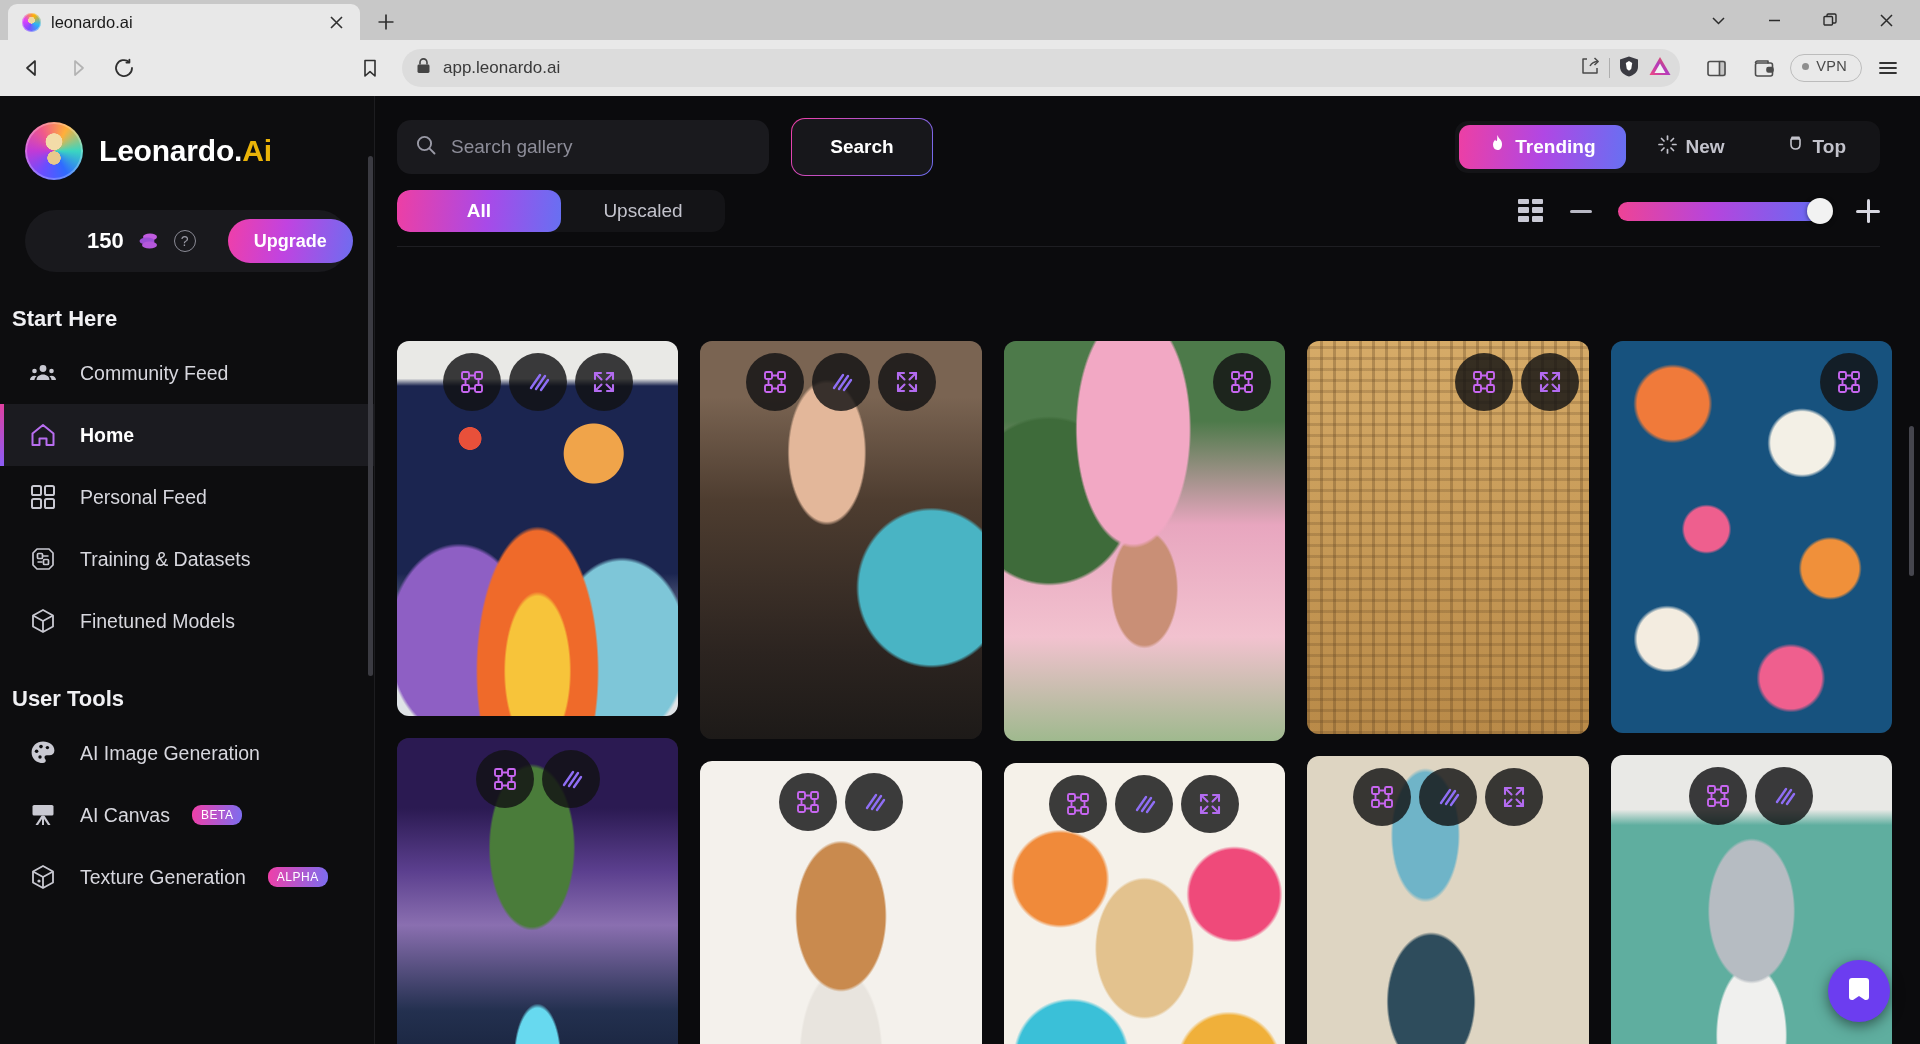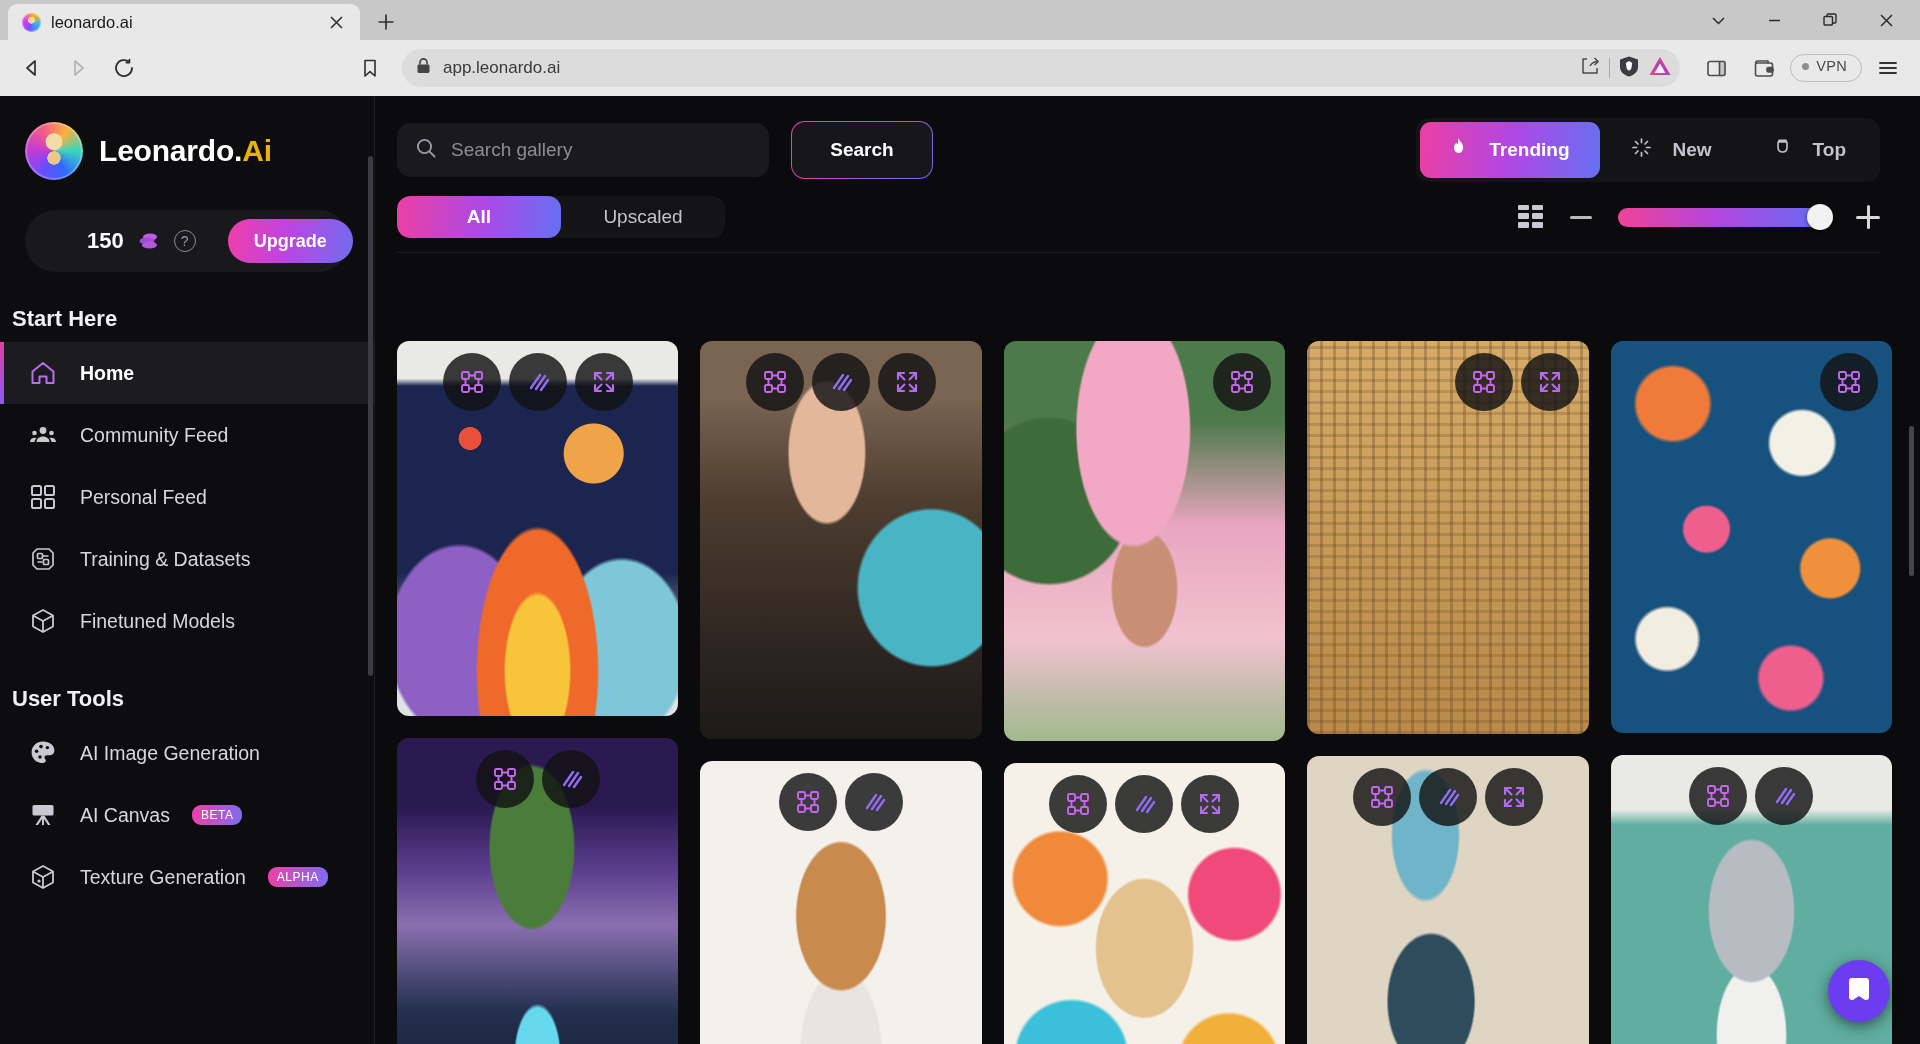--- a/index.html
+++ b/index.html
@@ -192,22 +192,22 @@
     border: 1.5px solid transparent;
     background-image: linear-gradient(#17171b,#17171b),
                       linear-gradient(120deg, #f03fa8, #6d6df0);
     background-origin: border-box; background-clip: padding-box, border-box;
   }
   .sort-pills {
     margin-left: auto; display: flex; align-items: center;
     background: #141417; border-radius: 13px; padding: 4px; gap: 2px;
   }
   .pill {
-    height: 56px; border-radius: 11px; padding: 0 30px;
-    display: flex; align-items: center; justify-content: center; gap: 22px;
+    height: 44px; border-radius: 11px; padding: 0 30px;
+    display: flex; align-items: center; justify-content: center; gap: 9px;
     color: #c3c3cc; font-size: 19px; font-weight: 600;
   }
   .pill.active {
     background: linear-gradient(95deg, #ed3fa4 0%, #b047e4 50%, #6770f2 100%);
     color: #fff;
   }
 
   .toolbar-row2 {
     display: flex; align-items: center; margin-top: 14px;
     padding-bottom: 14px; border-bottom: 1px solid #1e1e22;
@@ -517,40 +517,40 @@
           <ellipse cx="13.5" cy="15" rx="7.5" ry="3.6" fill="#b457dc"></ellipse>
         </svg>
       </span>
       <span class="help-icon">?</span>
       <span class="credits-sep"></span>
       <button class="upgrade-btn">Upgrade</button>
     </div>
 
     <div class="nav-section-title">Start Here</div>
     <nav class="nav-list">
-      <div class="nav-item active">
-        <span class="nav-ico">
-          <svg width="28" height="28" viewBox="0 0 28 28" fill="none" stroke="currentColor" stroke-width="2" stroke-linejoin="round">
-              <path d="M3.5 12.5 L14 4 L24.5 12.5 V24 H17.5 V17.5 H10.5 V24 H3.5 Z"></path>
-            </svg>
-        </span>
-        <span>Home</span>
-      </div>
       <div class="nav-item">
         <span class="nav-ico">
           <svg width="28" height="28" viewBox="0 0 28 28" fill="currentColor">
             <circle cx="14" cy="9.5" r="3.4"></circle>
               <path d="M7.5 21 C7.5 17.6 10.4 15.4 14 15.4 C17.6 15.4 20.5 17.6 20.5 21 Z"></path>
             <circle cx="5.5" cy="12" r="2.3"></circle>
               <path d="M1 21 C1 18.4 3 16.8 5.5 16.8 C6.3 16.8 7 17 7.6 17.3 C6.3 18.3 5.5 19.6 5.5 21 Z"></path>
             <circle cx="22.5" cy="12" r="2.3"></circle>
               <path d="M27 21 C27 18.4 25 16.8 22.5 16.8 C21.7 16.8 21 17 20.4 17.3 C21.7 18.3 22.5 19.6 22.5 21 Z"></path>
           </svg>
         </span>
         <span>Community Feed</span>
+      </div>
+      <div class="nav-item active">
+        <span class="nav-ico">
+          <svg width="28" height="28" viewBox="0 0 28 28" fill="none" stroke="currentColor" stroke-width="2" stroke-linejoin="round">
+              <path d="M3.5 12.5 L14 4 L24.5 12.5 V24 H17.5 V17.5 H10.5 V24 H3.5 Z"></path>
+            </svg>
+        </span>
+        <span>Home</span>
       </div>
       <div class="nav-item">
         <span class="nav-ico">
           <svg width="26" height="26" viewBox="0 0 26 26" fill="none" stroke="currentColor" stroke-width="2">
               <rect x="2" y="2" width="9" height="9" rx="1.6"></rect>
               <rect x="15" y="2" width="9" height="9" rx="1.6"></rect>
               <rect x="2" y="15" width="9" height="9" rx="1.6"></rect>
               <rect x="15" y="15" width="9" height="9" rx="1.6"></rect>
             </svg>
         </span>

